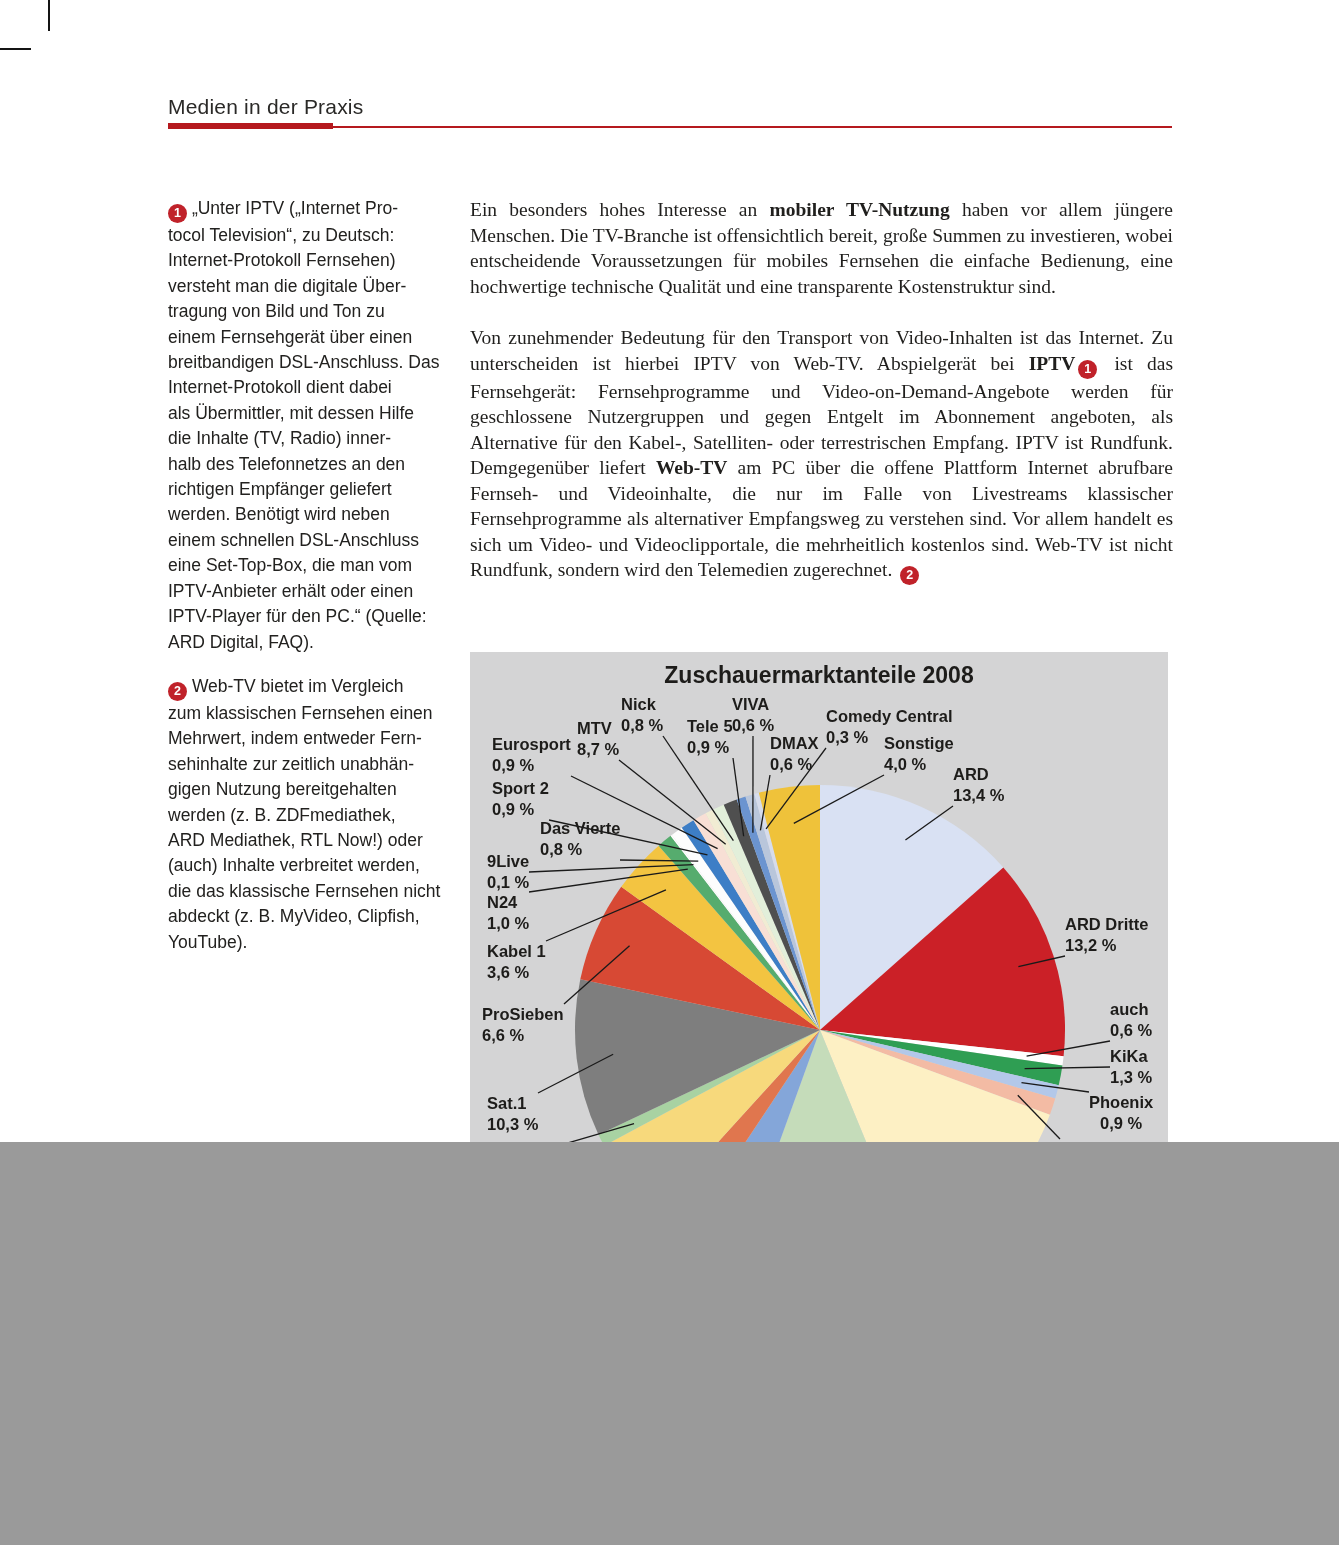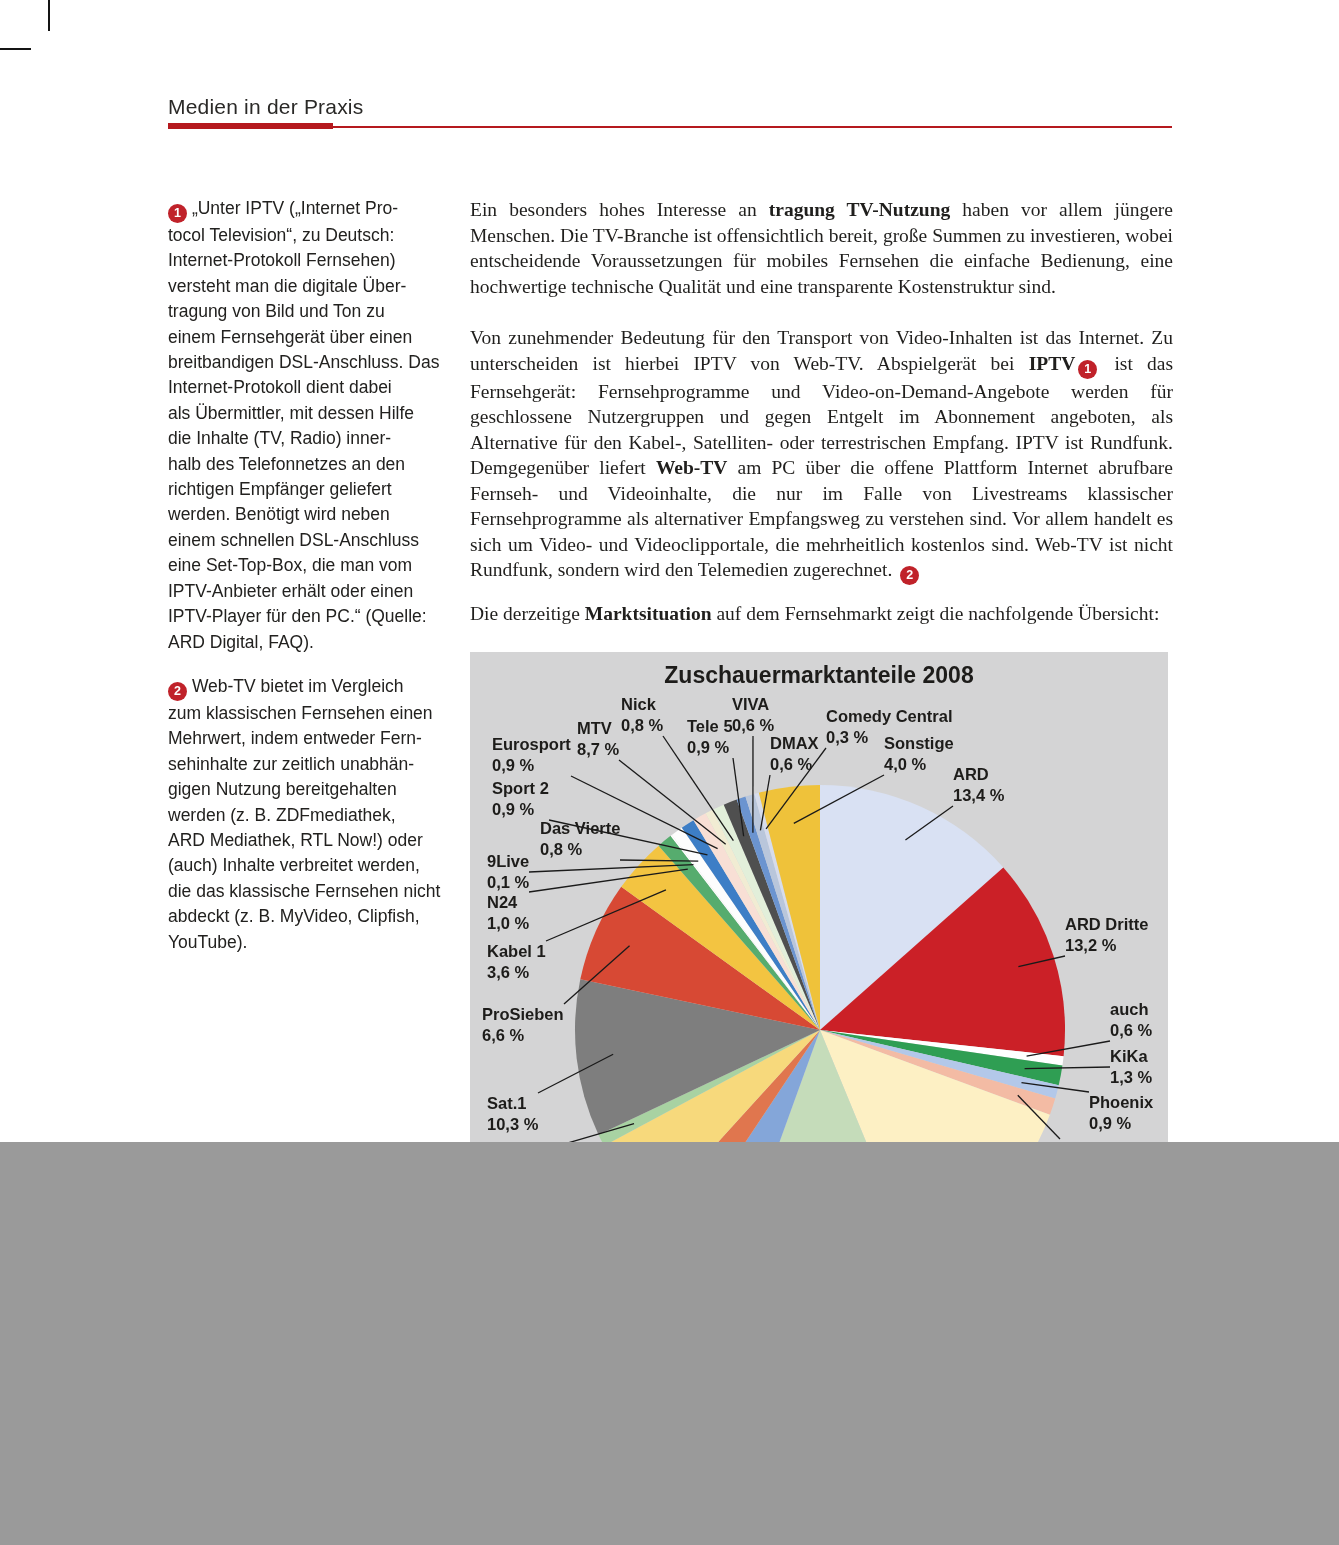--- a/index.html
+++ b/index.html
@@ -74,23 +74,22 @@
 Mehrwert, indem entweder Fern-
 sehinhalte zur zeitlich unabhän-
 gigen Nutzung bereitgehalten
 werden (z. B. ZDFmediathek,
 ARD Mediathek, RTL Now!) oder
 (auch) Inhalte verbreitet werden,
 die das klassische Fernsehen nicht
 abdeckt (z. B. MyVideo, Clipfish,
 YouTube).</span></p>
 
-  <p class="para para-1"><span>Ein besonders hohes Interesse an </span><b>tragung TV-Nutzung</b><span> haben vor allem jüngere Menschen. Die TV-Branche ist offensichtlich bereit, große Summen zu investieren, wobei entscheidende Voraussetzungen für mobiles Fernsehen die einfache Bedienung, eine hochwertige technische Qualität und eine transparente Kostenstruktur sind.</span></p>
+  <p class="para para-1"><span>Ein besonders hohes Interesse an </span><b>mobiler TV-Nutzung</b><span> haben vor allem jüngere Menschen. Die TV-Branche ist offensichtlich bereit, große Summen zu investieren, wobei entscheidende Voraussetzungen für mobiles Fernsehen die einfache Bedienung, eine hochwertige technische Qualität und eine transparente Kostenstruktur sind.</span></p>
   <p class="para para-2"><span>Von zunehmender Bedeutung für den Transport von Video-Inhalten ist das Internet. Zu unterscheiden ist hierbei IPTV von Web-TV. Abspielgerät bei </span><b>IPTV</b><span class="fnref">1</span><span> ist das Fernsehgerät: Fernsehprogramme und Video-on-Demand-Angebote werden für geschlossene Nutzergruppen und gegen Entgelt im Abonnement angeboten, als Alternative für den Kabel-, Satelliten- oder terrestrischen Empfang. IPTV ist Rundfunk. Demgegenüber liefert </span><b>Web-TV</b><span> am PC über die offene Plattform Internet abrufbare Fernseh- und Videoinhalte, die nur im Falle von Livestreams klassischer Fernsehprogramme als alternativer Empfangsweg zu verstehen sind. Vor allem handelt es sich um Video- und Videoclipportale, die mehrheitlich kostenlos sind. Web-TV ist nicht Rundfunk, sondern wird den Telemedien zugerechnet. </span><span class="fnref">2</span></p>
-  <p class="para para-3"><span>Die derzeitige </span><b>Marktsituation</b><span> auf dem Fernsehmarkt zeigt die nachfolgende Übersicht:</span></p>
 
   <div class="chart-box">
     <svg id="pie-svg" viewBox="0 0 698 693" xmlns="http://www.w3.org/2000/svg">
         <path d="M 350 378 L 350 133 A 245 245 0 0 1 533.3062734352695 215.44597784344376 Z" fill="#d9e1f3"></path>
         <path d="M 350 378 L 533.3062734352695 215.44597784344376 A 245 245 0 0 1 593.5924665871113 404.2242296742358 Z" fill="#cb2027"></path>
         <path d="M 350 378 L 593.5924665871113 404.2242296742358 A 245 245 0 0 1 592.4256310794839 413.4233453489923 Z" fill="#ffffff"></path>
         <path d="M 350 378 L 592.4256310794839 413.4233453489923 A 245 245 0 0 1 588.7090713963372 433.1632054280602 Z" fill="#2f9e53"></path>
         <path d="M 350 378 L 588.7090713963372 433.1632054280602 A 245 245 0 0 1 585.1941856462611 446.6199317851024 Z" fill="#b3c8e9"></path>
         <path d="M 350 378 L 585.1941856462611 446.6199317851024 A 245 245 0 0 1 579.8702480822909 462.7624270923506 Z" fill="#f3bba4"></path>
         <path d="M 350 378 L 579.8702480822909 462.7624270923506 A 245 245 0 0 1 443.4003460530803 604.498069212885 Z" fill="#fdf0c4"></path>
@@ -152,21 +151,21 @@
           <div>13,2 %</div>
         </div>
         <div class="plabel" style="left: 640px; top: 347px;">
           <div>auch</div>
           <div>0,6 %</div>
         </div>
         <div class="plabel" style="left: 640px; top: 394px;">
           <div>KiKa</div>
           <div>1,3 %</div>
         </div>
-        <div class="plabel" style="left: 619px; top: 440px;">
+        <div class="plabel" style="left: 619px; top: 440px; text-align: center;">
           <div>Phoenix</div>
           <div>0,9 %</div>
         </div>
         <div class="plabel" style="left: 590px; top: 487px;">
           <div>3sat</div>
           <div>97,1 %</div>
         </div>
         <div class="plabel" style="left: 548px; top: 549px;">
           <div>ZDF</div>
           <div>13,1 %</div>

